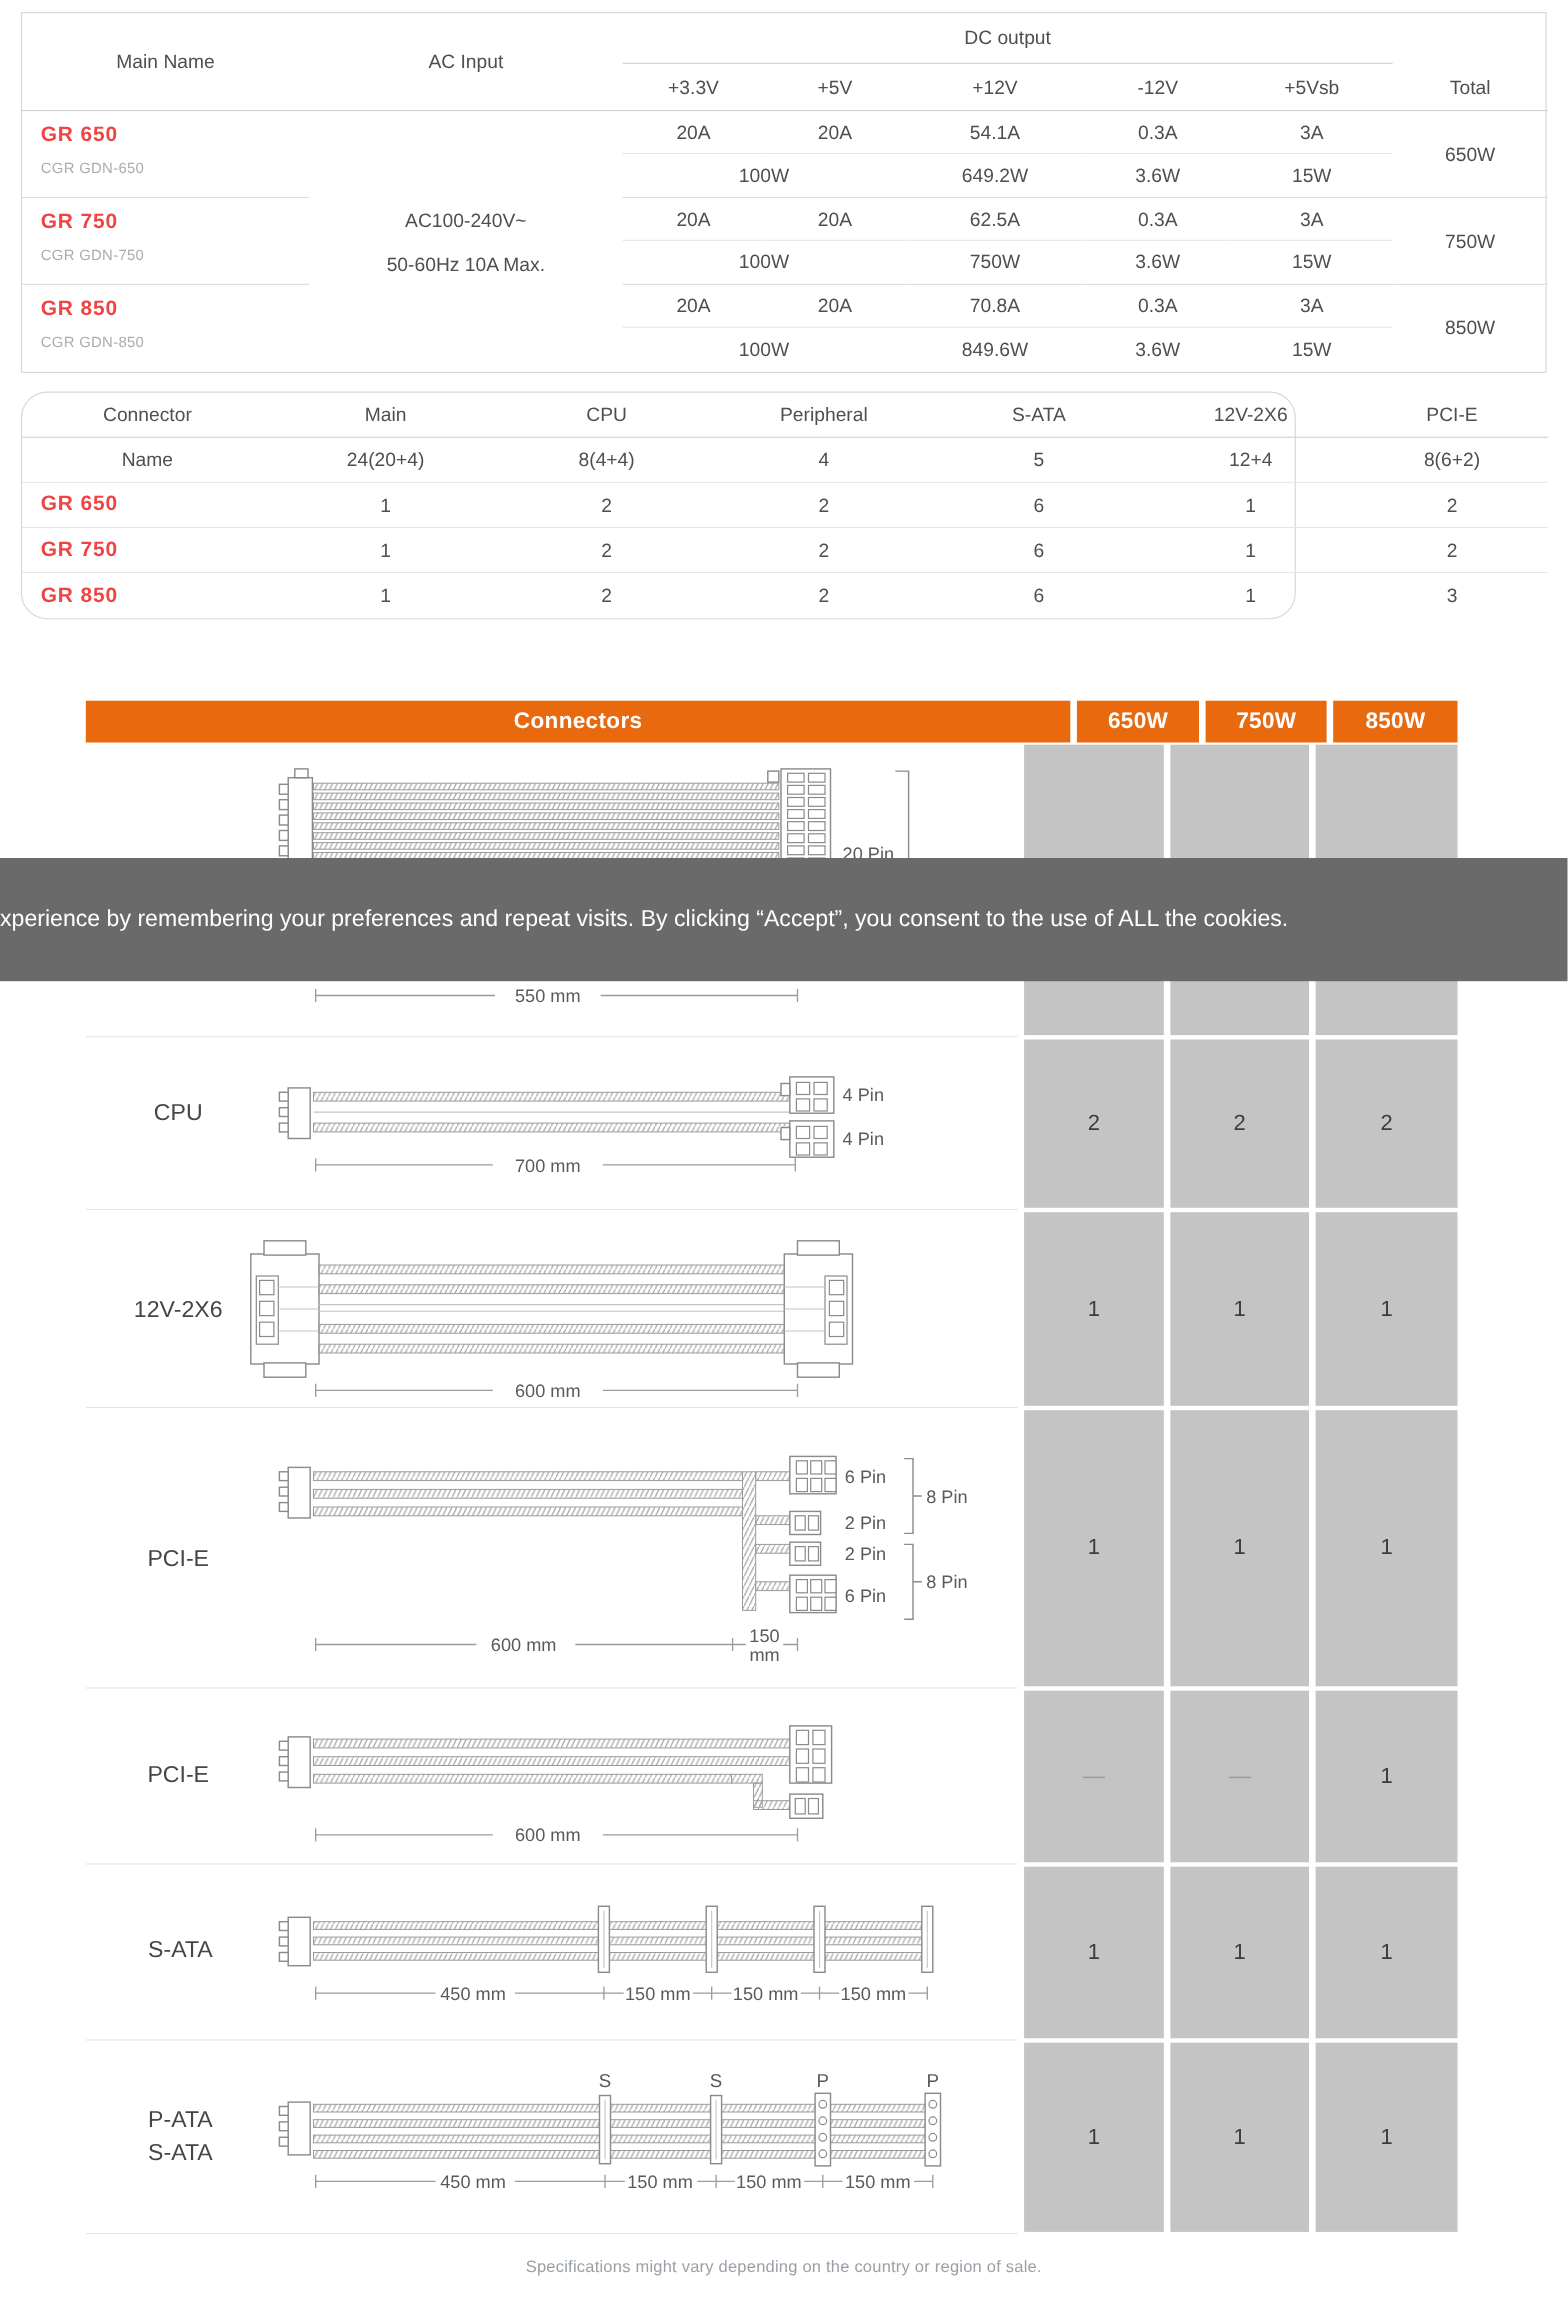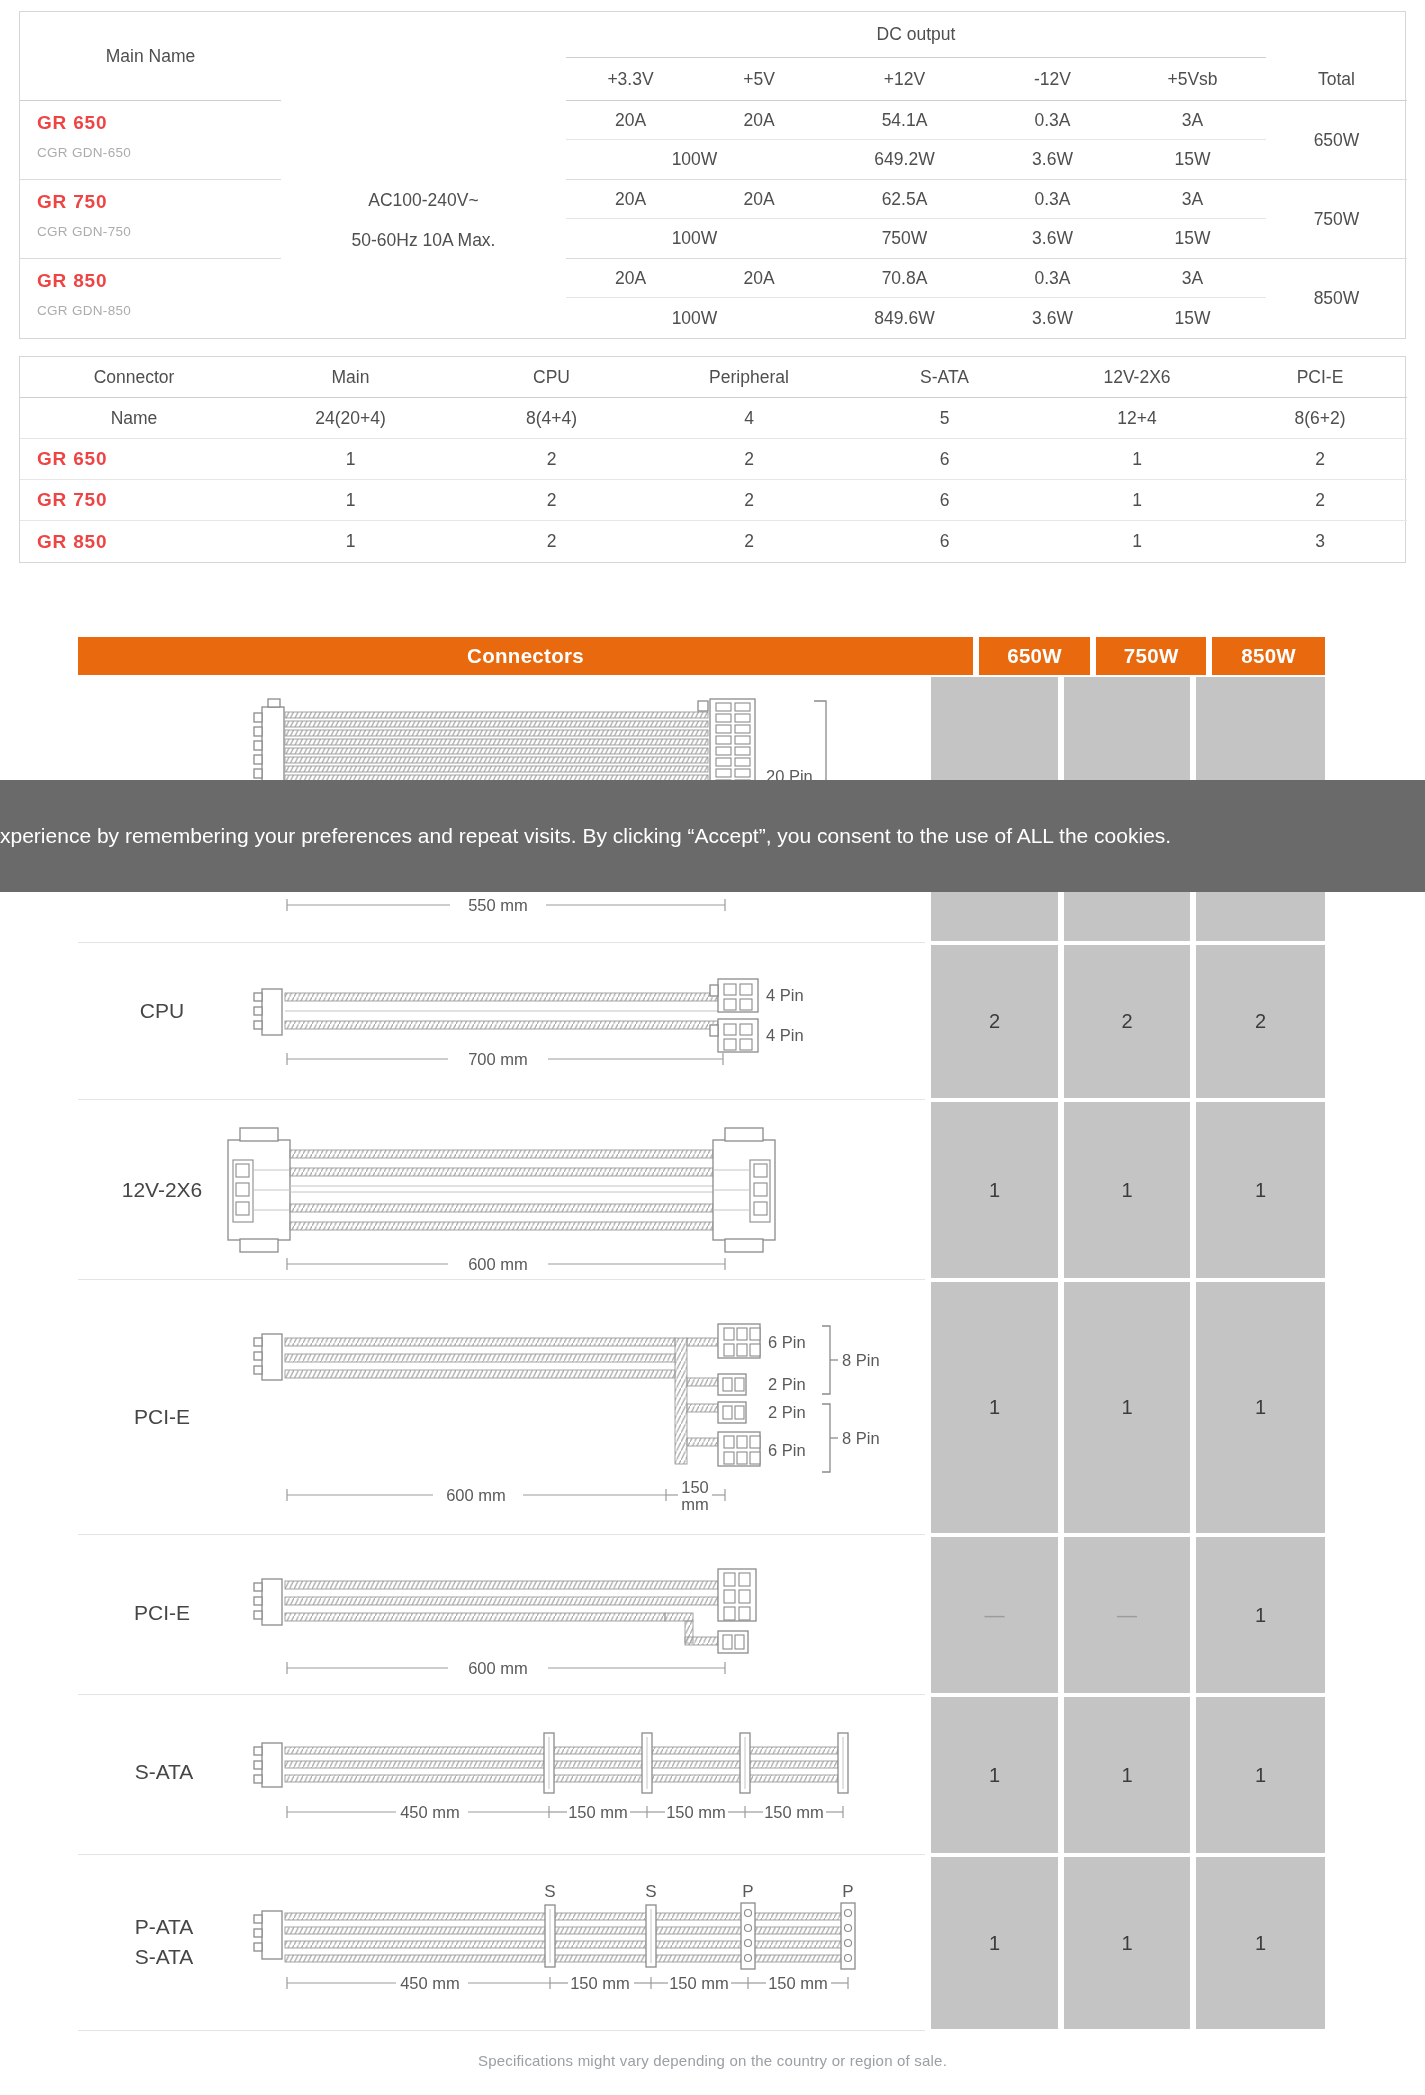--- a/index.html
+++ b/index.html
@@ -3,23 +3,23 @@
 <meta charset="utf-8">
 <style>
   html,body{margin:0;padding:0;}
   body{width:1425px;height:2095px;position:relative;background:#fff;
        font-family:"Liberation Sans","DejaVu Sans",sans-serif;overflow:hidden;}
   
   .spec{position:absolute;box-sizing:border-box;border:1px solid #d6d6d6;display:grid;background:#fff;}
   #power-table{left:19px;top:11px;width:1387px;
     grid-template-columns:261px 285px 129px 128px 163px 133px 147px 141px;
     grid-template-rows:46px 43px 39px 40px 39px 40px 39px 40px;}
-  #conn-table{left:19px;top:356px;width:1387px;
+  #conn-table{left:19px;top:356px;width:1159px;
     grid-template-columns:228px 205px 197px 198px 193px 192px 174px;
-    grid-template-rows:41px 41px 41px 41px 41px;}
+    grid-template-rows:41px 41px 41px 41px 41px;border-radius:24px;}
   .c{display:flex;align-items:center;justify-content:center;
      font-size:17.5px;color:#4f4f4f;box-sizing:border-box;}
   .hdB{border-bottom:1px solid #cfcfcf;}
   .sub{border-bottom:1px solid #e6e6e6;}
   .blk{border-bottom:1px solid #dcdcdc;}
   .mcell{flex-direction:column;align-items:flex-start;justify-content:flex-start;
          padding:11px 0 0 17px;}
   .mname{font-size:19px;font-weight:bold;color:#ef4444;letter-spacing:.8px;}
   .msku{font-size:13.5px;color:#acacac;margin-top:11px;letter-spacing:.3px;}
   .mleft{justify-content:flex-start;padding-left:17px;}
@@ -60,20 +60,21 @@
 <svg width="0" height="0" style="position:absolute">
   <defs>
     <pattern id="hatch" width="4.5" height="9" patternUnits="userSpaceOnUse">
       <path d="M0,9 L4.5,0" stroke="#ababab" stroke-width="1.3" fill="none"></path>
     </pattern>
   </defs>
 </svg>
 
 <div id="power-table" class="spec">
   <div class="c hdB" style="grid-column:1;grid-row:1/3">Main Name</div>
+  <div class="c hdB" style="grid-column:2;grid-row:1/3">AC Input</div>
   <div class="c hdB" style="grid-column:3/8;grid-row:1">DC output</div>
   <div class="c" style="grid-column:8;grid-row:1"></div>
   <div class="c hdB" style="grid-column:3;grid-row:2">+3.3V</div>
   <div class="c hdB" style="grid-column:4;grid-row:2">+5V</div>
   <div class="c hdB" style="grid-column:5;grid-row:2">+12V</div>
   <div class="c hdB" style="grid-column:6;grid-row:2">-12V</div>
   <div class="c hdB" style="grid-column:7;grid-row:2">+5Vsb</div>
   <div class="c hdB" style="grid-column:8;grid-row:2">Total</div>
 
   <div class="c mcell blk" style="grid-column:1;grid-row:3/5">

